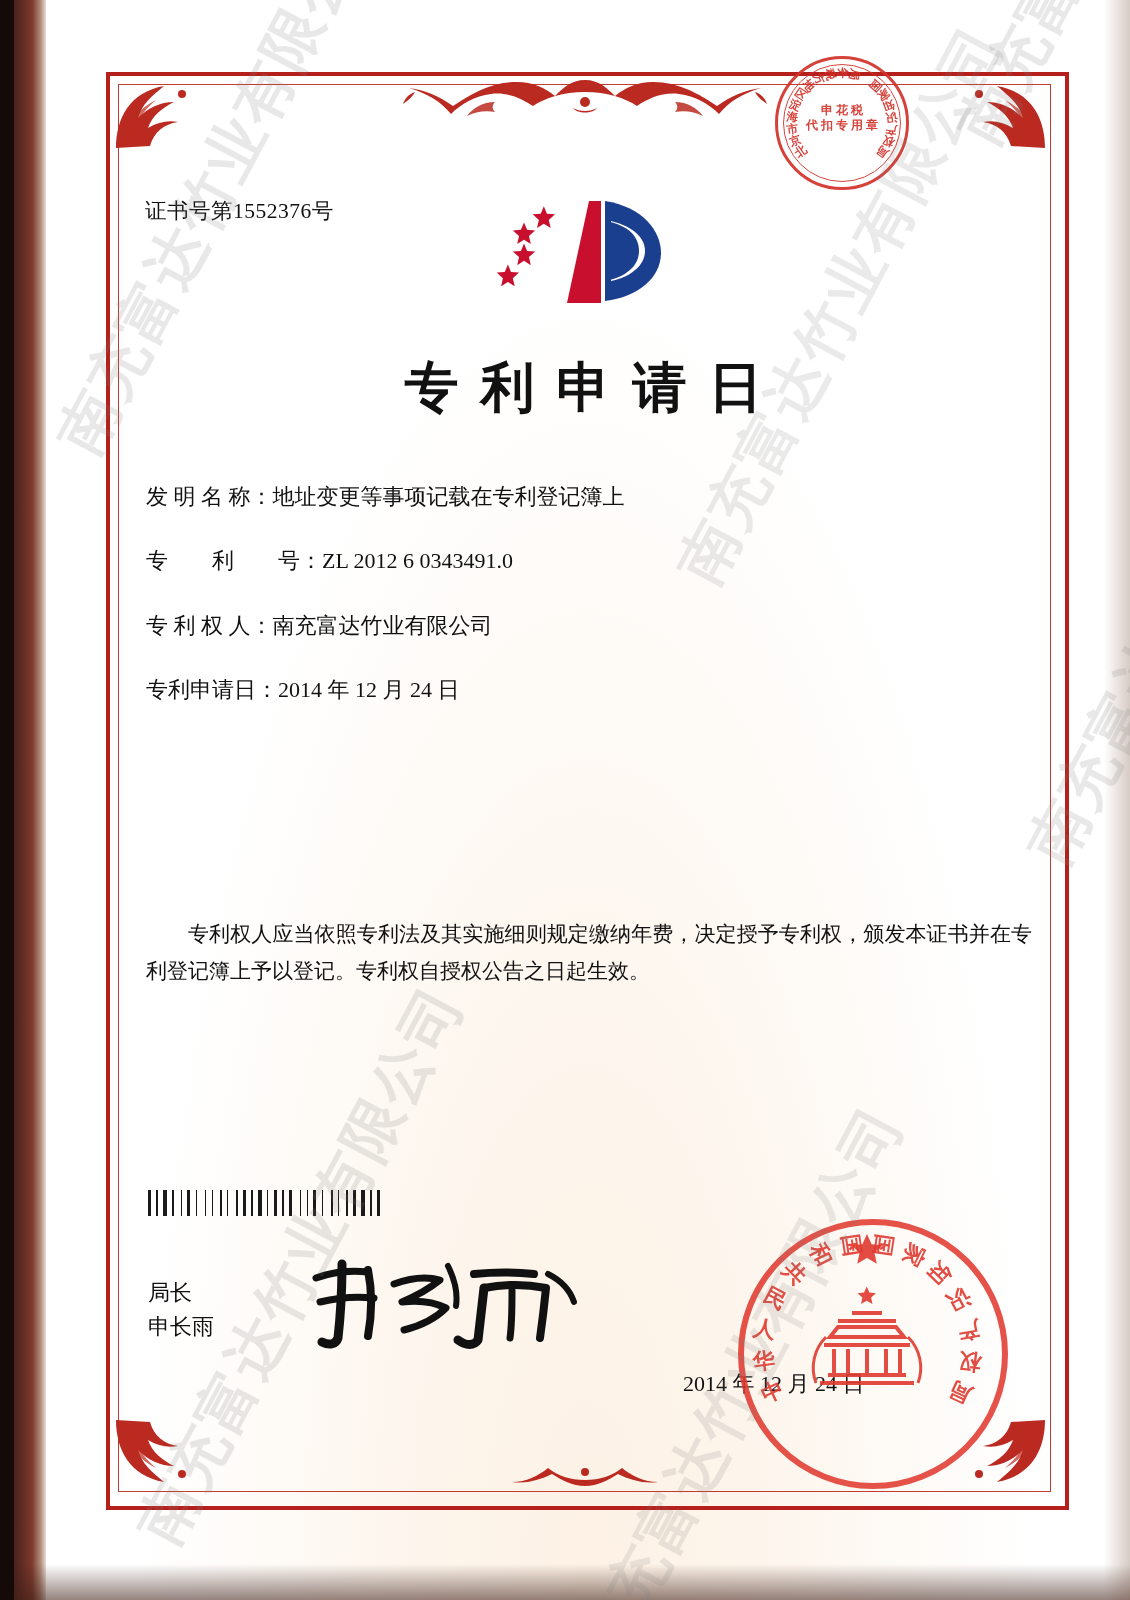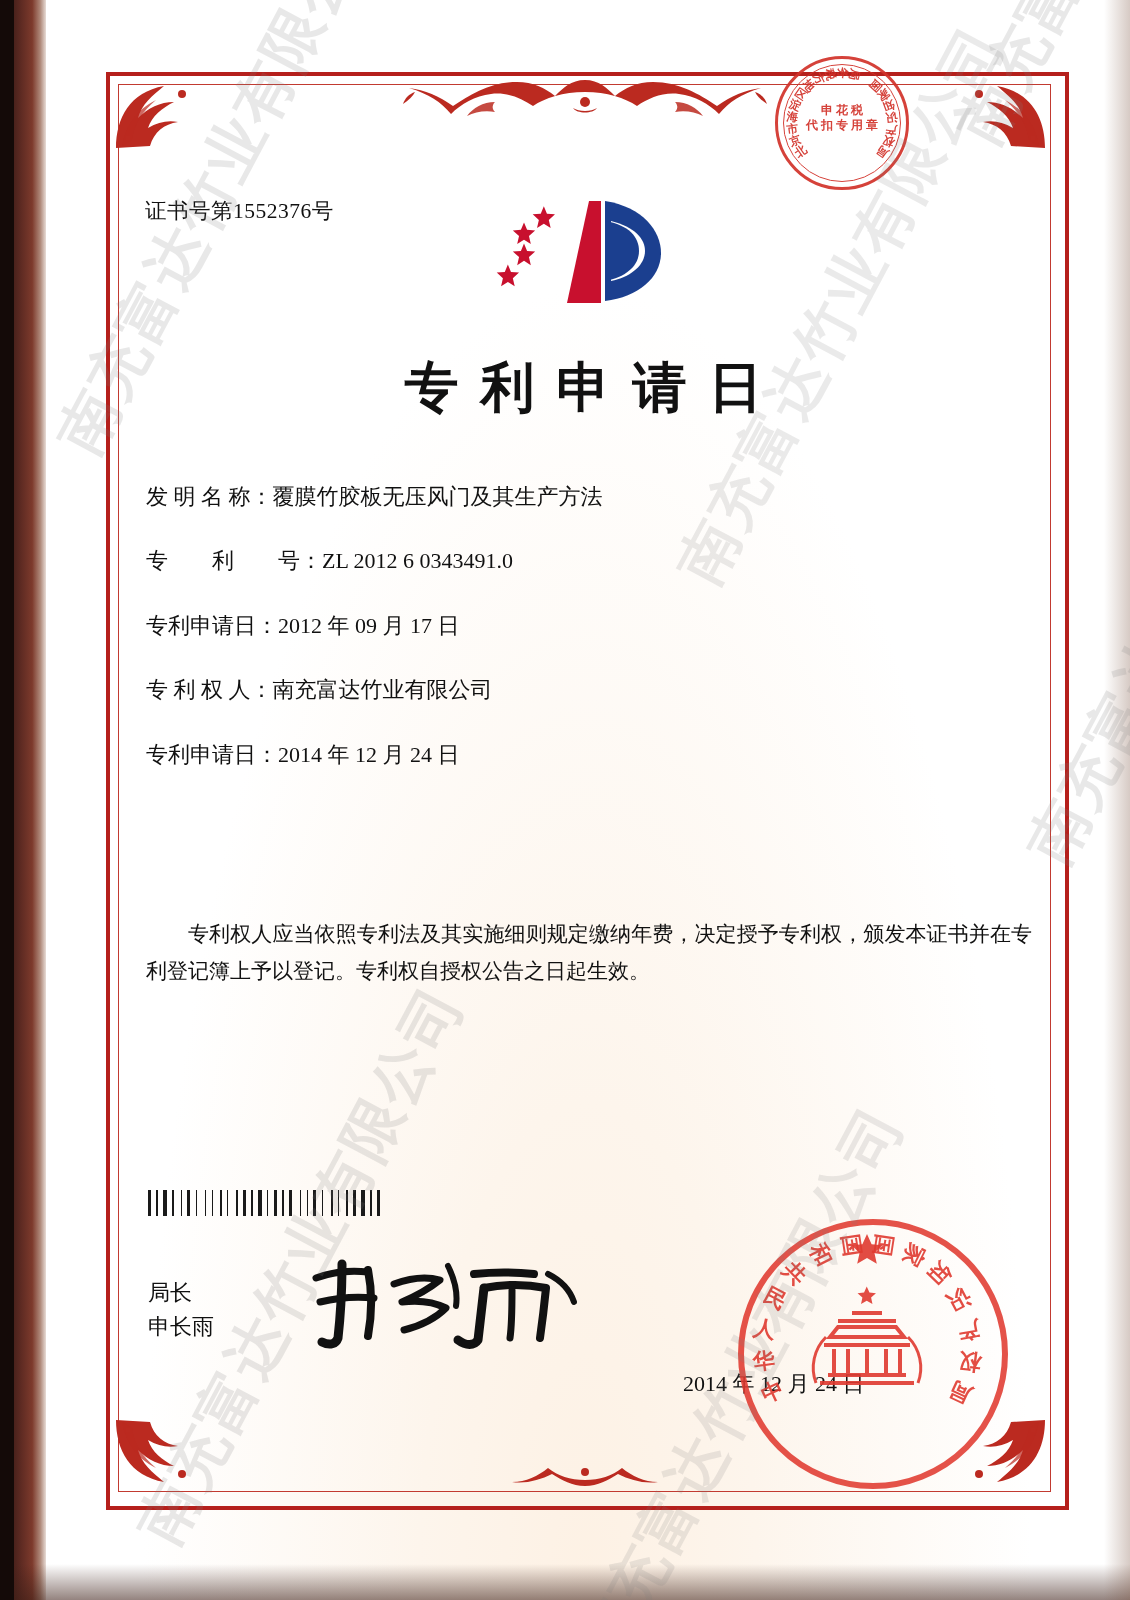--- a/index.html
+++ b/index.html
@@ -397,27 +397,24 @@
         <path fill="#1b3f8f" d="M112 22 C150 28 168 52 168 74 C168 98 146 118 112 122 Z"></path>
         <path fill="#ffffff" d="M118 42 C142 48 152 60 152 72 C152 86 138 98 118 102 Z"></path>
         <path fill="#1b3f8f" d="M112 42 C136 46 146 58 146 72 C146 86 134 98 112 102 Z"></path>
       </svg>
     </div>
 
     <div class="title">专利申请日</div>
 
     <div class="fields">
       <div class="field">
-        <span class="lbl">发 明 名 称：</span><span class="val">覆膜竹胶板无压风门及其生产方法</span>
+        <span class="lbl">发 明 名 称：</span><span class="val">地址变更等事项记载在专利登记簿上</span>
       </div>
       <div class="field">
         <span class="lbl">专　　利　　号：</span><span class="val">ZL 2012 6 0343491.0</span>
-      </div>
-      <div class="field">
-        <span class="lbl">专利申请日：</span><span class="val">2012 年 09 月 17 日</span>
       </div>
       <div class="field">
         <span class="lbl">专 利 权 人：</span><span class="val">南充富达竹业有限公司</span>
       </div>
       <div class="field">
         <span class="lbl">专利申请日：</span><span class="val">2014 年 12 月 24 日</span>
       </div>
     </div>
 
     <div class="body-text">

